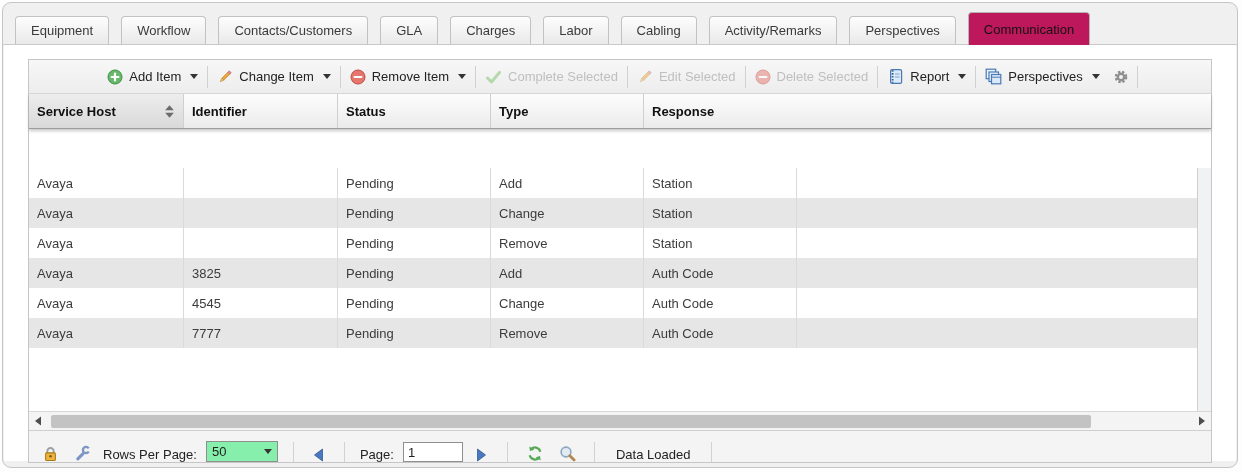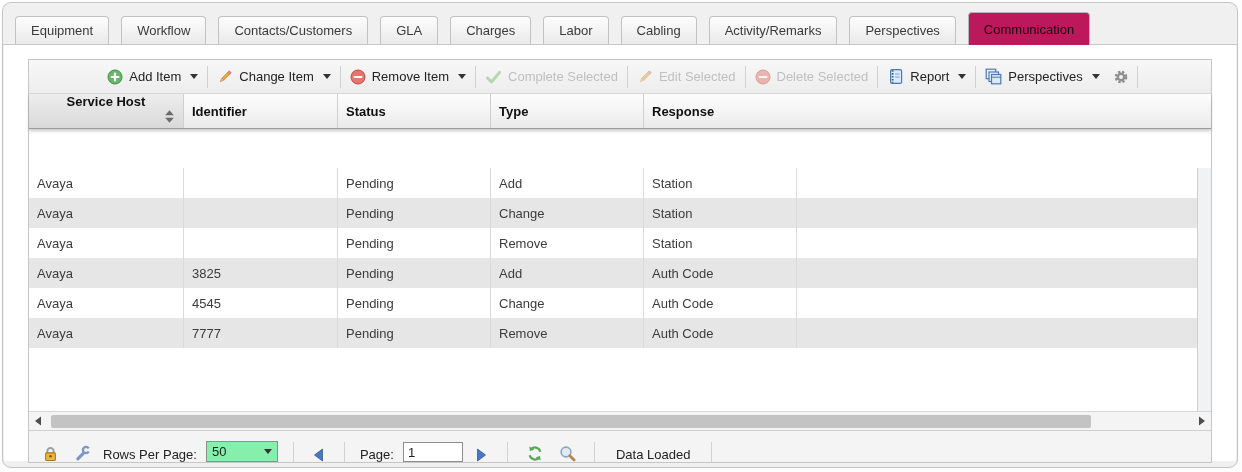--- a/index.html
+++ b/index.html
@@ -34,21 +34,21 @@
   .tsep { width:1px; height:22px; background:#d0d0d0; margin:0 2px; flex:0 0 1px; }
   .caret { width:0; height:0; border-left:4px solid transparent; border-right:4px solid transparent;
            border-top:5px solid #333; margin-left:3px; }
   .gearbtn { padding:4px 6px; cursor:pointer; display:flex; align-items:center; }
 
   
   .ghead { display:flex; height:35px; flex:0 0 35px; font-size:13px; font-weight:bold; color:#101010;
            background:linear-gradient(#fdfdfd,#ebebeb); border-bottom:1px solid #9c9c9c;
            box-shadow:0 2px 3px rgba(0,0,0,.22); position:relative; z-index:2; }
   .gcol { display:flex; align-items:center; padding:0 8px; border-right:1px solid #cfcfcf; cursor:pointer; }
-  .gcol.sorted { background:linear-gradient(#ededed,#d9d9d9);flex-direction:column; }
+  .gcol.sorted { background:linear-gradient(#ededed,#d9d9d9); }
   .c0 { width:155px; } .c1 { width:154px; } .c2 { width:153px; }
   .c3 { width:153px; } .c4 { width:153px; } .c5 { flex:1; border-right:none; }
   .sorticon { margin-left:auto; }
 
   
   .gbody { flex:1; display:flex; overflow:hidden;margin-top:39px; }
   .rowsarea { flex:1; display:flex; flex-direction:column; }
   .row { display:flex; height:30px; flex:0 0 30px; align-items:stretch;
          font-size:13px; color:#3c3c3c; background:#fff; cursor:pointer; }
   .row.alt { background:#e6e6e6; }

